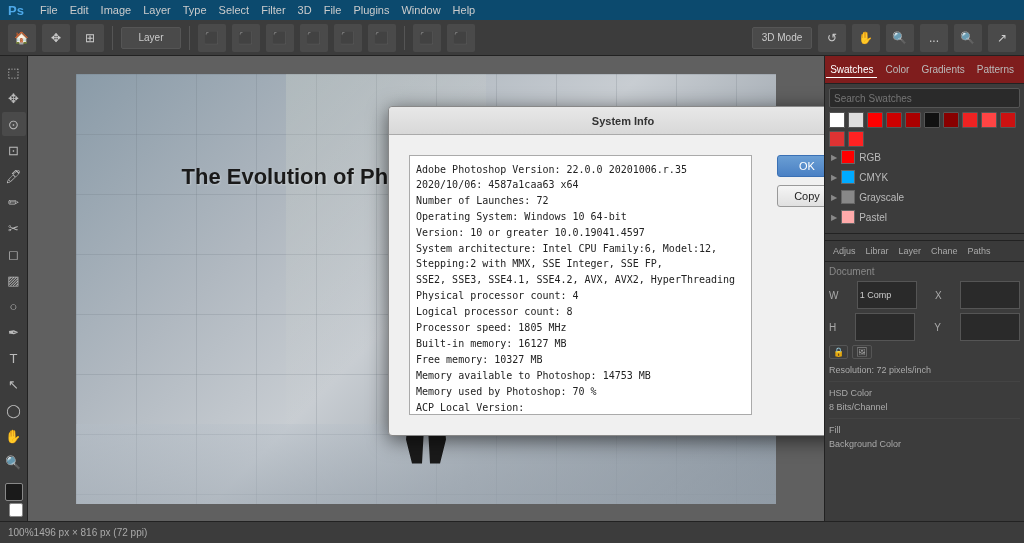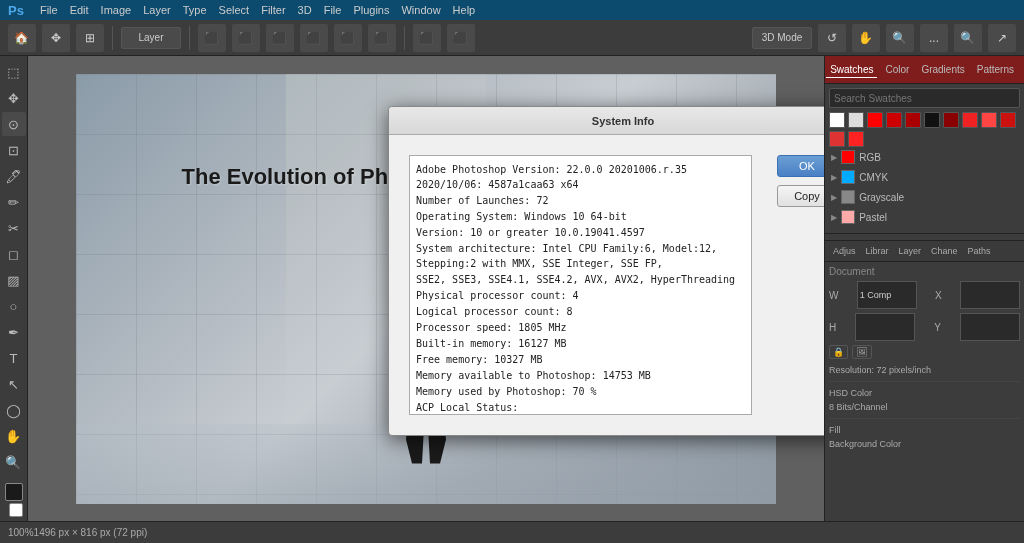--- a/index.html
+++ b/index.html
@@ -488,21 +488,21 @@
               <div style="margin-bottom: 1px;">Version: 10 or greater 10.0.19041.4597</div>
               <div style="margin-bottom: 1px;">System architecture: Intel CPU Family:6, Model:12, Stepping:2 with MMX, SSE Integer, SSE FP,</div>
               <div style="margin-bottom: 1px;">SSE2, SSE3, SSE4.1, SSE4.2, AVX, AVX2, HyperThreading</div>
               <div style="margin-bottom: 1px;">Physical processor count: 4</div>
               <div style="margin-bottom: 1px;">Logical processor count: 8</div>
               <div style="margin-bottom: 1px;">Processor speed: 1805 MHz</div>
               <div style="margin-bottom: 1px;">Built-in memory: 16127 MB</div>
               <div style="margin-bottom: 1px;">Free memory: 10327 MB</div>
               <div style="margin-bottom: 1px;">Memory available to Photoshop: 14753 MB</div>
               <div style="margin-bottom: 1px;">Memory used by Photoshop: 70 %</div>
-              <div style="margin-bottom: 1px;">ACP Local Status:</div>
+              <div style="margin-bottom: 1px;">ACP Local Version:</div>
             </div>
           <div id="dialog-buttons">
             <button class="dialog-btn default">OK</button>
             <button class="dialog-btn">Copy</button>
           </div>
         </div>
       </div>
 
     </div>
   </div>

